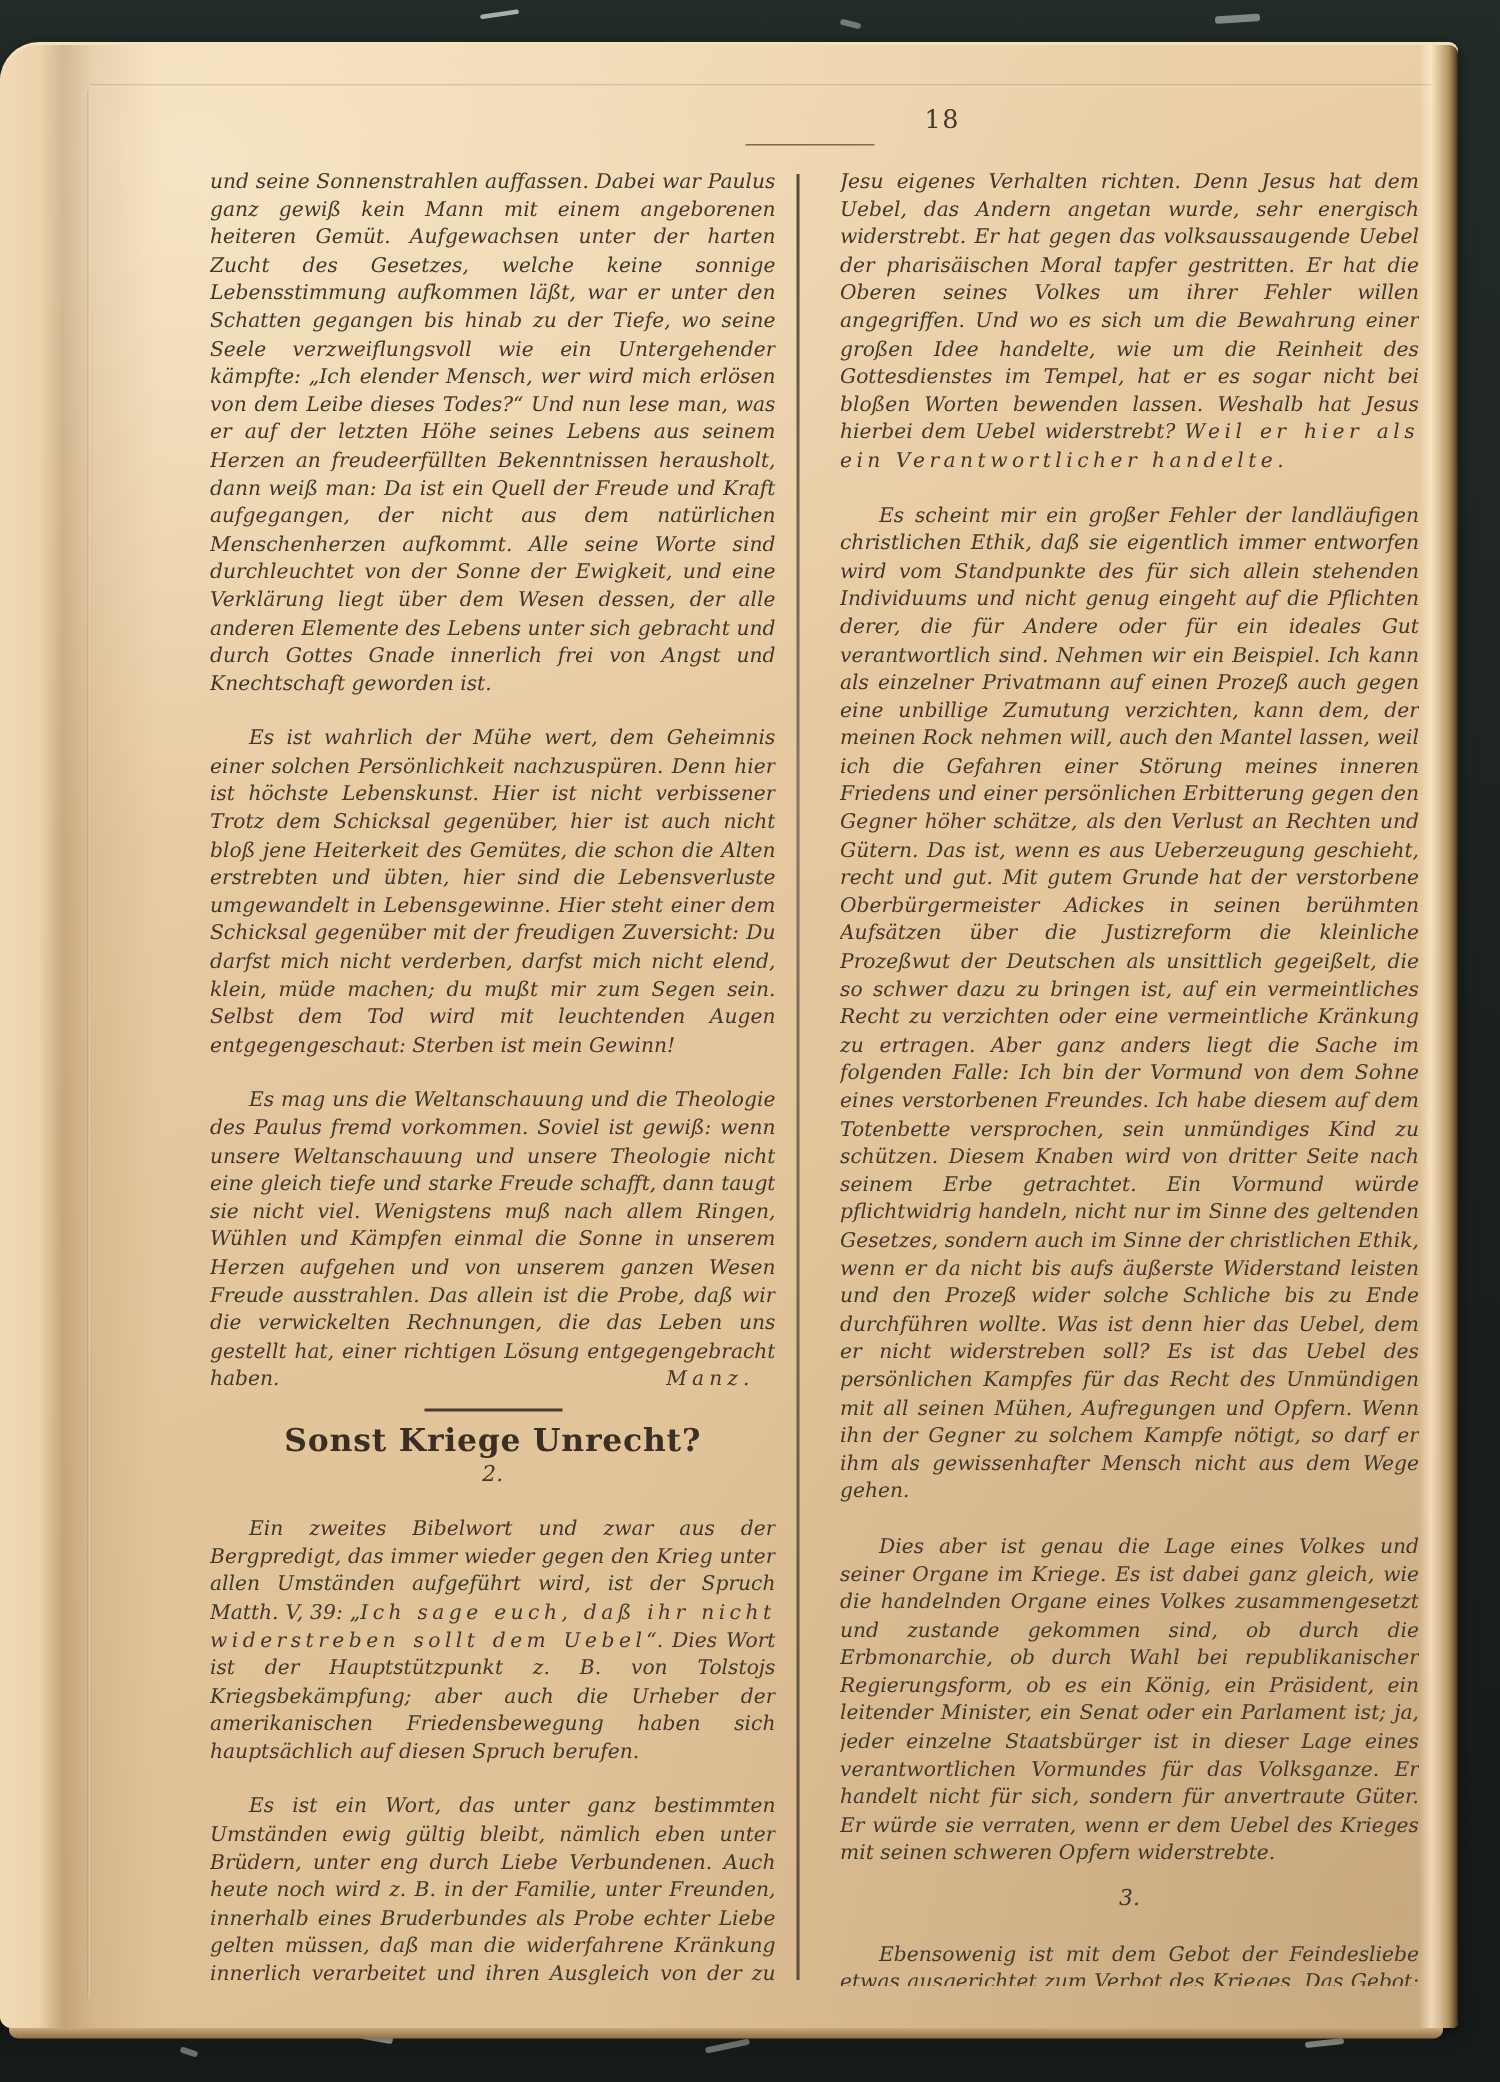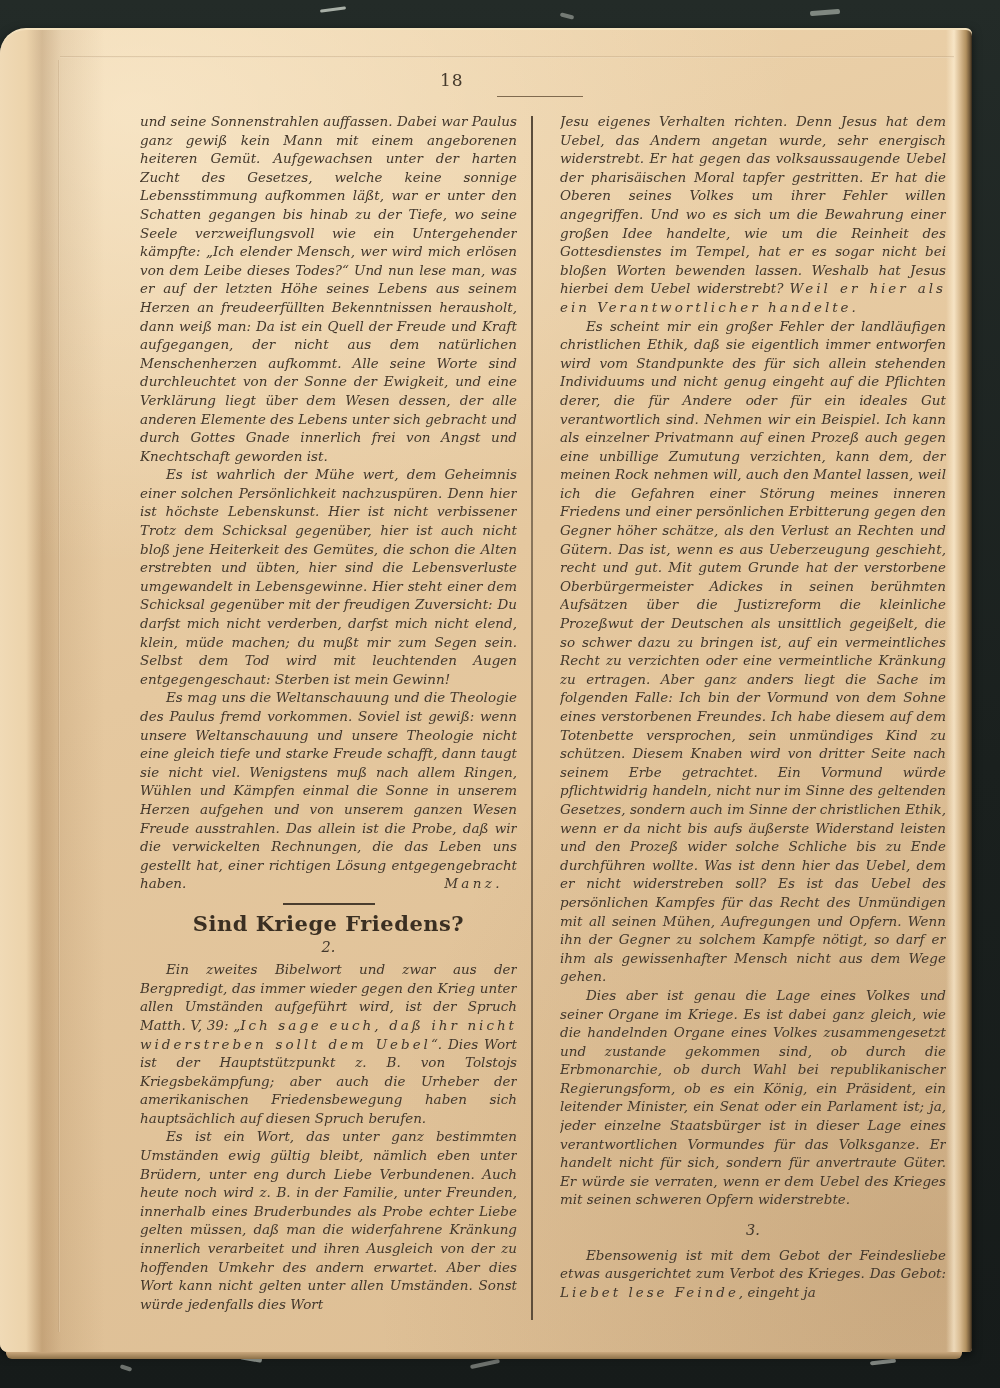--- a/index.html
+++ b/index.html
@@ -39,33 +39,33 @@
     background:linear-gradient(90deg,rgba(255,240,210,0) 0,rgba(255,241,214,.65) 8px,#d9bc92 14px,#b1905f 20px,#6d5536 24px,#33281a 26px);
     border-radius:0 6px 4px 0;
   }
   .crease-h{position:absolute;left:60px;right:18px;top:26px;height:2px;
     background:linear-gradient(180deg,rgba(120,84,45,.25),rgba(255,240,214,.5));}
   .crease-v{position:absolute;left:58px;top:30px;bottom:20px;width:2px;
     background:linear-gradient(90deg,rgba(120,84,45,.22),rgba(255,240,214,.4));}
   .bottom-edge{position:absolute;left:6px;right:10px;bottom:-7px;height:7px;
     background:linear-gradient(180deg,#caa87d,#8c7048);border-radius:0 0 6px 6px;}
 
-  .pageno-wrap{position:absolute;left:440px;top:40px;width:200px;text-align:left;}
+  .pageno-wrap{position:absolute;left:440px;top:40px;width:200px;text-align:right;}
   .pageno{font-size:17px;color:#453a2c;letter-spacing:1px;}
   .pageno-rule{margin:6px auto 0;width:86px;height:1px;background:rgba(90,70,45,.75);}
 
   .text-block{position:absolute;left:140px;top:82px;width:792px;height:1212px;}
   .col{position:absolute;top:0;height:1212px;overflow:hidden;color:#42372b;
        font-size:13.5px;line-height:18.6px;text-align:justify;}
   .col-left{left:0;width:377px;}
   .col-right{left:420px;width:386px;}
   .col-rule{position:absolute;left:391px;top:4px;height:1204px;width:1.5px;
        background:linear-gradient(180deg,rgba(62,50,36,.85) 0%,rgba(62,50,36,.55) 35%,rgba(62,50,36,.8) 100%);}
   p{margin:0;font-style:italic;}
-  .indent{text-indent:26px;}
+  .indent{text-indent:26px;margin-top:18px;}
   .sperr{letter-spacing:.22em;}
   .sig{float:right;letter-spacing:.25em;padding-right:14px;}
 
   .article-head{margin-top:10px;}
   .head-rule{width:92px;height:2px;background:#4a3d2e;margin:4px auto 10px;}
   .article-title{margin:0;text-align:center;font-size:21px;font-weight:bold;color:#3a2f22;letter-spacing:.5px;}
   .article-subtitle{text-align:center;font-size:12.5px;margin-top:3px;letter-spacing:.06em;}
   .secnum{text-align:center;font-size:14.5px;margin:4px 0 4px;text-indent:0;}
   .secnum-right{margin:12px 0 6px;}
 </style>
@@ -97,21 +97,21 @@
     <div class="text-block">
       <div class="col-rule"></div>
 
       <div class="col col-left">
         <p>und seine Sonnenstrahlen auffassen. Dabei war Paulus ganz gewiß kein Mann mit einem angeborenen heiteren Gemüt. Aufgewachsen unter der harten Zucht des Gesetzes, welche keine sonnige Lebensstimmung aufkommen läßt, war er unter den Schatten gegangen bis hinab zu der Tiefe, wo seine Seele verzweiflungsvoll wie ein Untergehender kämpfte: „Ich elender Mensch, wer wird mich erlösen von dem Leibe dieses Todes?“ Und nun lese man, was er auf der letzten Höhe seines Lebens aus seinem Herzen an freudeerfüllten Bekenntnissen herausholt, dann weiß man: Da ist ein Quell der Freude und Kraft aufgegangen, der nicht aus dem natürlichen Menschenherzen aufkommt. Alle seine Worte sind durchleuchtet von der Sonne der Ewigkeit, und eine Verklärung liegt über dem Wesen dessen, der alle anderen Elemente des Lebens unter sich gebracht und durch Gottes Gnade innerlich frei von Angst und Knechtschaft geworden ist.</p>
         <p class="indent">Es ist wahrlich der Mühe wert, dem Geheimnis einer solchen Persönlichkeit nachzuspüren. Denn hier ist höchste Lebenskunst. Hier ist nicht verbissener Trotz dem Schicksal gegenüber, hier ist auch nicht bloß jene Heiterkeit des Gemütes, die schon die Alten erstrebten und übten, hier sind die Lebensverluste umgewandelt in Lebensgewinne. Hier steht einer dem Schicksal gegenüber mit der freudigen Zuversicht: Du darfst mich nicht verderben, darfst mich nicht elend, klein, müde machen; du mußt mir zum Segen sein. Selbst dem Tod wird mit leuchtenden Augen entgegengeschaut: Sterben ist mein Gewinn!</p>
         <p class="indent"><span>Es mag uns die Weltanschauung und die Theologie des Paulus fremd vorkommen. Soviel ist gewiß: wenn unsere Weltanschauung und unsere Theologie nicht eine gleich tiefe und starke Freude schafft, dann taugt sie nicht viel. Wenigstens muß nach allem Ringen, Wühlen und Kämpfen einmal die Sonne in unserem Herzen aufgehen und von unserem ganzen Wesen Freude ausstrahlen. Das allein ist die Probe, daß wir die verwickelten Rechnungen, die das Leben uns gestellt hat, einer richtigen Lösung entgegengebracht haben.</span><span class="sig">Manz.</span></p>
 
         <div class="article-head">
           <div class="head-rule"></div>
-          <h2 class="article-title">Sind Kriege Friedens?</h2>
+          <h2 class="article-title">Sonst Kriege Unrecht?</h2>
           <p class="secnum">2.</p>
         </div>
 
         <p class="indent"><span>Ein zweites Bibelwort und zwar aus der Bergpredigt, das immer wieder gegen den Krieg unter allen Umständen aufgeführt wird, ist der Spruch Matth. V, 39: „</span><span class="sperr">Ich sage euch, daß ihr nicht widerstreben sollt dem Uebel</span><span>“. Dies Wort ist der Hauptstützpunkt z. B. von Tolstojs Kriegsbekämpfung; aber auch die Urheber der amerikanischen Friedensbewegung haben sich hauptsächlich auf diesen Spruch berufen.</span></p>
         <p class="indent">Es ist ein Wort, das unter ganz bestimmten Umständen ewig gültig bleibt, nämlich eben unter Brüdern, unter eng durch Liebe Verbundenen. Auch heute noch wird z. B. in der Familie, unter Freunden, innerhalb eines Bruderbundes als Probe echter Liebe gelten müssen, daß man die widerfahrene Kränkung innerlich verarbeitet und ihren Ausgleich von der zu hoffenden Umkehr des andern erwartet. Aber dies Wort kann nicht gelten unter allen Umständen. Sonst würde jedenfalls dies Wort</p>
       </div>
 
       <div class="col col-right">
         <p><span>Jesu eigenes Verhalten richten. Denn Jesus hat dem Uebel, das Andern angetan wurde, sehr energisch widerstrebt. Er hat gegen das volksaussaugende Uebel der pharisäischen Moral tapfer gestritten. Er hat die Oberen seines Volkes um ihrer Fehler willen angegriffen. Und wo es sich um die Bewahrung einer großen Idee handelte, wie um die Reinheit des Gottesdienstes im Tempel, hat er es sogar nicht bei bloßen Worten bewenden lassen. Weshalb hat Jesus hierbei dem Uebel widerstrebt? </span><span class="sperr">Weil er hier als ein Verantwortlicher handelte.</span></p>
         <p class="indent">Es scheint mir ein großer Fehler der landläufigen christlichen Ethik, daß sie eigentlich immer entworfen wird vom Standpunkte des für sich allein stehenden Individuums und nicht genug eingeht auf die Pflichten derer, die für Andere oder für ein ideales Gut verantwortlich sind. Nehmen wir ein Beispiel. Ich kann als einzelner Privatmann auf einen Prozeß auch gegen eine unbillige Zumutung verzichten, kann dem, der meinen Rock nehmen will, auch den Mantel lassen, weil ich die Gefahren einer Störung meines inneren Friedens und einer persönlichen Erbitterung gegen den Gegner höher schätze, als den Verlust an Rechten und Gütern. Das ist, wenn es aus Ueberzeugung geschieht, recht und gut. Mit gutem Grunde hat der verstorbene Oberbürgermeister Adickes in seinen berühmten Aufsätzen über die Justizreform die kleinliche Prozeßwut der Deutschen als unsittlich gegeißelt, die so schwer dazu zu bringen ist, auf ein vermeintliches Recht zu verzichten oder eine vermeintliche Kränkung zu ertragen. Aber ganz anders liegt die Sache im folgenden Falle: Ich bin der Vormund von dem Sohne eines verstorbenen Freundes. Ich habe diesem auf dem Totenbette versprochen, sein unmündiges Kind zu schützen. Diesem Knaben wird von dritter Seite nach seinem Erbe getrachtet. Ein Vormund würde pflichtwidrig handeln, nicht nur im Sinne des geltenden Gesetzes, sondern auch im Sinne der christlichen Ethik, wenn er da nicht bis aufs äußerste Widerstand leisten und den Prozeß wider solche Schliche bis zu Ende durchführen wollte. Was ist denn hier das Uebel, dem er nicht widerstreben soll? Es ist das Uebel des persönlichen Kampfes für das Recht des Unmündigen mit all seinen Mühen, Aufregungen und Opfern. Wenn ihn der Gegner zu solchem Kampfe nötigt, so darf er ihm als gewissenhafter Mensch nicht aus dem Wege gehen.</p>

